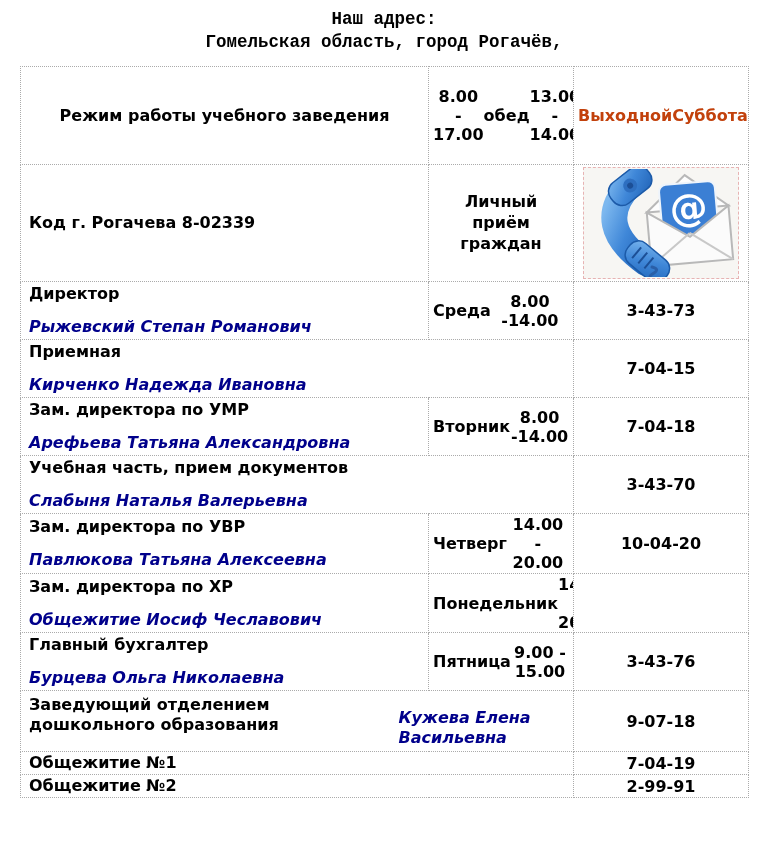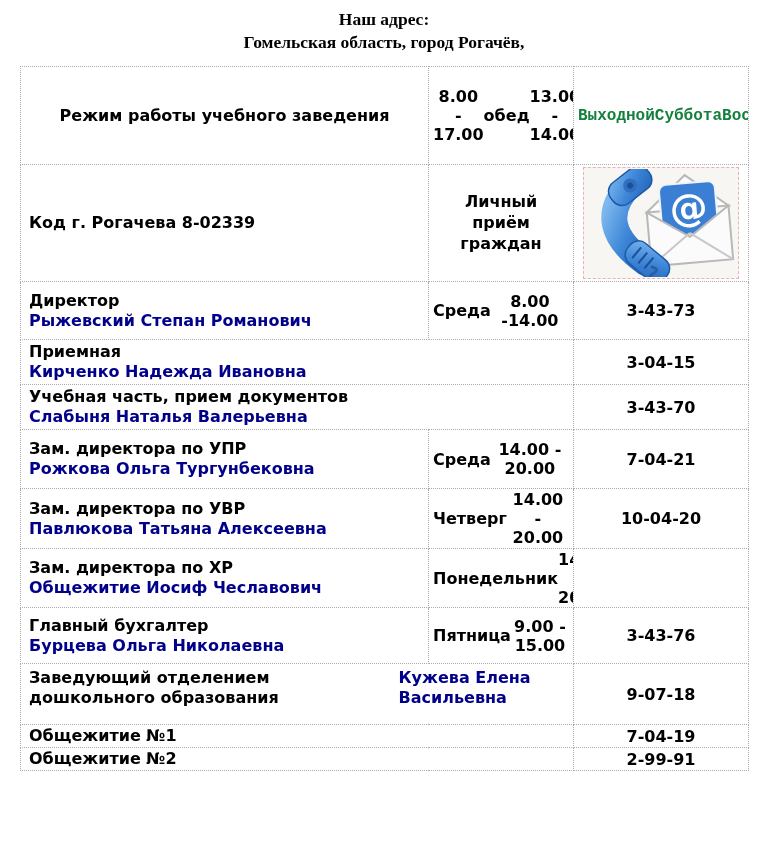--- a/index.html
+++ b/index.html
@@ -4,21 +4,21 @@
 <style>
   html,body{margin:0;padding:0;background:#ffffff;}
   body{
     width:768px;height:867px;
     font-family:"DejaVu Sans",sans-serif;
     color:#000;
     overflow:hidden;
   }
   .address{
     text-align:center;
-    font-family:Liberation Serif, serif;
+    font-family:Liberation Mono, monospace;
     font-weight:bold;
     font-size:17.5px;
     line-height:1.32;
     margin-top:8px;
   }
   table.contacts{
     border-collapse:collapse;
     table-layout:fixed;
     width:728px;
     margin:12px 0 0 20px;
@@ -28,22 +28,22 @@
     font-weight:bold;
     font-size:16px;
     vertical-align:middle;
     padding:2px 4px;
     overflow:hidden;
   }
   .c1{padding-left:8px;text-align:left;}
   .mid{text-align:center;}
   .ph{text-align:center;}
   .role{color:#000;line-height:1.25;}
-  .name{color:#00008B;line-height:1.25;}
-  .red{color:#15803d;font-family:Liberation Mono, monospace;}
+  .name{color:#00008B;font-style:italic;line-height:1.25;margin-top:13px;}
+  .red{color:#c2410c;}
   .vspread{
     display:flex;flex-direction:row;
     justify-content:space-between;align-items:center;
     margin:0 auto;
   }
   .vspread.left{align-items:flex-start;margin:0;gap:26px;}
   .reception{width:84px;margin:8px auto;text-align:center;line-height:1.3;}
   .slim{padding-top:1px;padding-bottom:1px;line-height:1.2;}
   .iconwrap{
     width:154px;height:110px;
@@ -146,45 +146,45 @@
       </div>
     </td>
     <td class="ph"><span>3-43-73</span></td>
   </tr>
 
   <tr style="height:43px">
     <td class="c1" colspan="2">
       <div class="role">Приемная</div>
       <div class="name">Кирченко Надежда Ивановна</div>
     </td>
-    <td class="ph"><span>3-04-15</span></td>
-  </tr>
-
+    <td class="ph"><span>7-04-15</span></td>
+  </tr>
+
+  <tr style="height:54px">
+    <td class="c1">
+      <div class="role">Зам. директора по УМР</div>
+      <div class="name">Арефьева Татьяна Александровна</div>
+    </td>
+    <td class="mid">
+      <div class="vspread" style="height:44px">
+        <span>Вторник</span>
+        <span>8.00 -14.00</span>
+      </div>
+    </td>
+    <td class="ph"><span>7-04-18</span></td>
+  </tr>
 
   <tr style="height:41px">
     <td class="c1" colspan="2">
       <div class="role">Учебная часть, прием документов</div>
       <div class="name">Слабыня Наталья Валерьевна</div>
     </td>
     <td class="ph"><span>3-43-70</span></td>
   </tr>
 
-  <tr style="height:59px">
-    <td class="c1">
-      <div class="role">Зам. директора по УПР</div>
-      <div class="name">Рожкова Ольга Тургунбековна</div>
-    </td>
-    <td class="mid">
-      <div class="vspread" style="height:48px">
-        <span>Среда</span>
-        <span>14.00 - 20.00</span>
-      </div>
-    </td>
-    <td class="ph"><span>7-04-21</span></td>
-  </tr>
 
   <tr style="height:60px">
     <td class="c1">
       <div class="role">Зам. директора по УВР</div>
       <div class="name">Павлюкова Татьяна Алексеевна</div>
     </td>
     <td class="mid">
       <div class="vspread" style="height:48px">
         <span>Четверг</span>
         <span>14.00 - 20.00</span>

